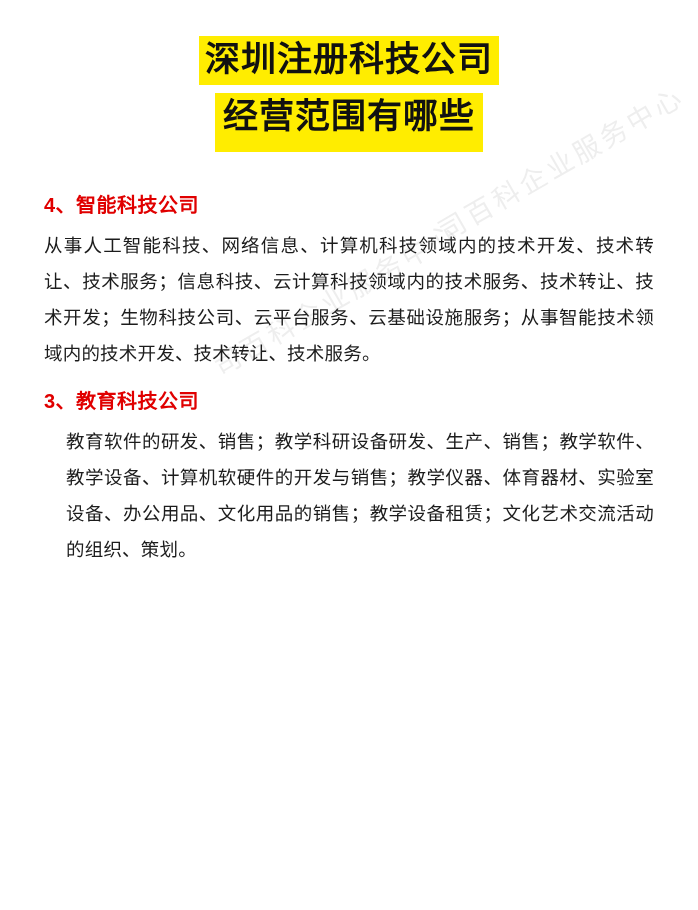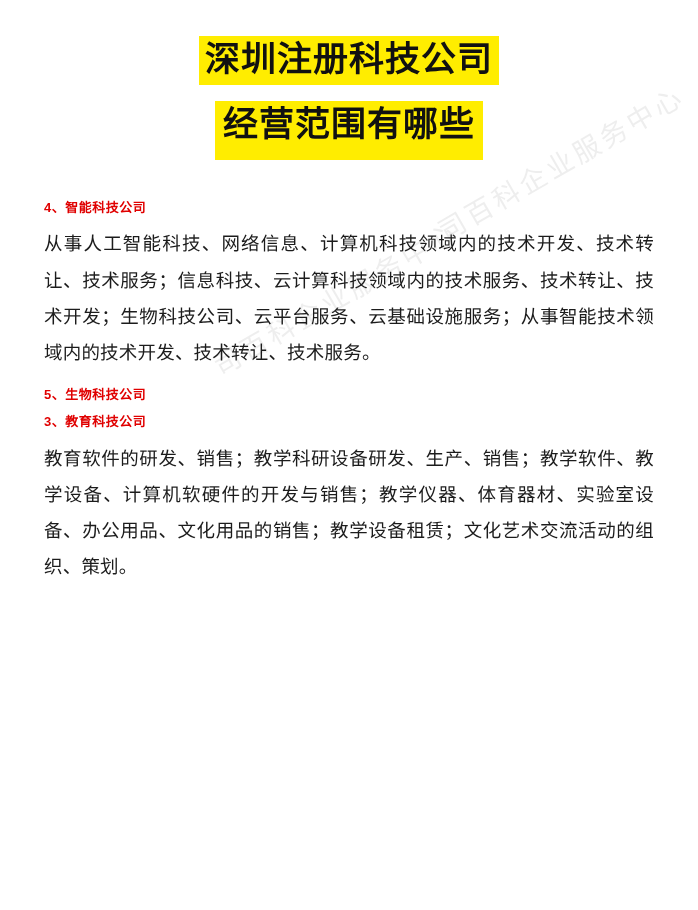--- a/index.html
+++ b/index.html
@@ -50,21 +50,21 @@
   
   .title-block {
     text-align: center;
     position: relative;
     z-index: 2;
     margin-bottom: 40px;
   }
   .title-line {
     display: block;
     text-align: center;
-    margin: 0 auto 16px auto;
+    margin: 0 auto 8px auto;
   }
   .title-line .hl {
     display: inline-block;
     background: #ffed00;
     color: #111111;
     font-size: 35px;
     font-weight: bold;
     line-height: 1.28;
     padding: 1px 6px 3px 6px;
     letter-spacing: 1px;
@@ -75,38 +75,38 @@
   }
 
   
   .section {
     position: relative;
     z-index: 2;
     margin-bottom: 6px;
   }
   .sec-heading {
     color: #e00000;
-    font-size: 13px;
+    font-size: 20px;
     font-weight: bold;
     letter-spacing: 0.5px;
     margin: 0 0 10px 0;
     line-height: 1.3;
   }
   .sec-body {
     font-family: "Liberation Serif", "DejaVu Serif", serif;
     font-size: 18.5px;
     line-height: 1.95;
     color: #1c1c1c;
     margin: 0 0 16px 0;
     text-align: justify;
     text-justify: inter-ideograph;
     letter-spacing: 0.2px;
   }
   .sec-heading + .sec-body { margin-top: 0; }
-  .section:last-child .sec-body { margin-bottom: 0; }
+  .section:last-child .sec-body { margin-bottom: 0; margin-left: 22px; }
 </style>
 </head>
 <body>
 
 <div class="page">
 
   <div class="watermark">
     <span class="wm1">司百科企业服务中心</span>
     <span class="wm2">司百科企业服务中心</span>
   </div>
@@ -119,21 +119,20 @@
       <span class="hl">经营范围有哪些</span>
     </div>
   </div>
 
   <div class="section">
     <h2 class="sec-heading">4、智能科技公司</h2>
     <p class="sec-body">从事人工智能科技、网络信息、计算机科技领域内的技术开发、技术转让、技术服务；信息科技、云计算科技领域内的技术服务、技术转让、技术开发；生物科技公司、云平台服务、云基础设施服务；从事智能技术领域内的技术开发、技术转让、技术服务。</p>
   </div>
 
   <div class="section">
-    <h2 class="sec-heading">5、生物科技公司</h2>
   </div>
 
   <div class="section">
     <h2 class="sec-heading">3、教育科技公司</h2>
     <p class="sec-body">教育软件的研发、销售；教学科研设备研发、生产、销售；教学软件、教学设备、计算机软硬件的开发与销售；教学仪器、体育器材、实验室设备、办公用品、文化用品的销售；教学设备租赁；文化艺术交流活动的组织、策划。</p>
   </div>
 
 </div>
 
 </body></html>

